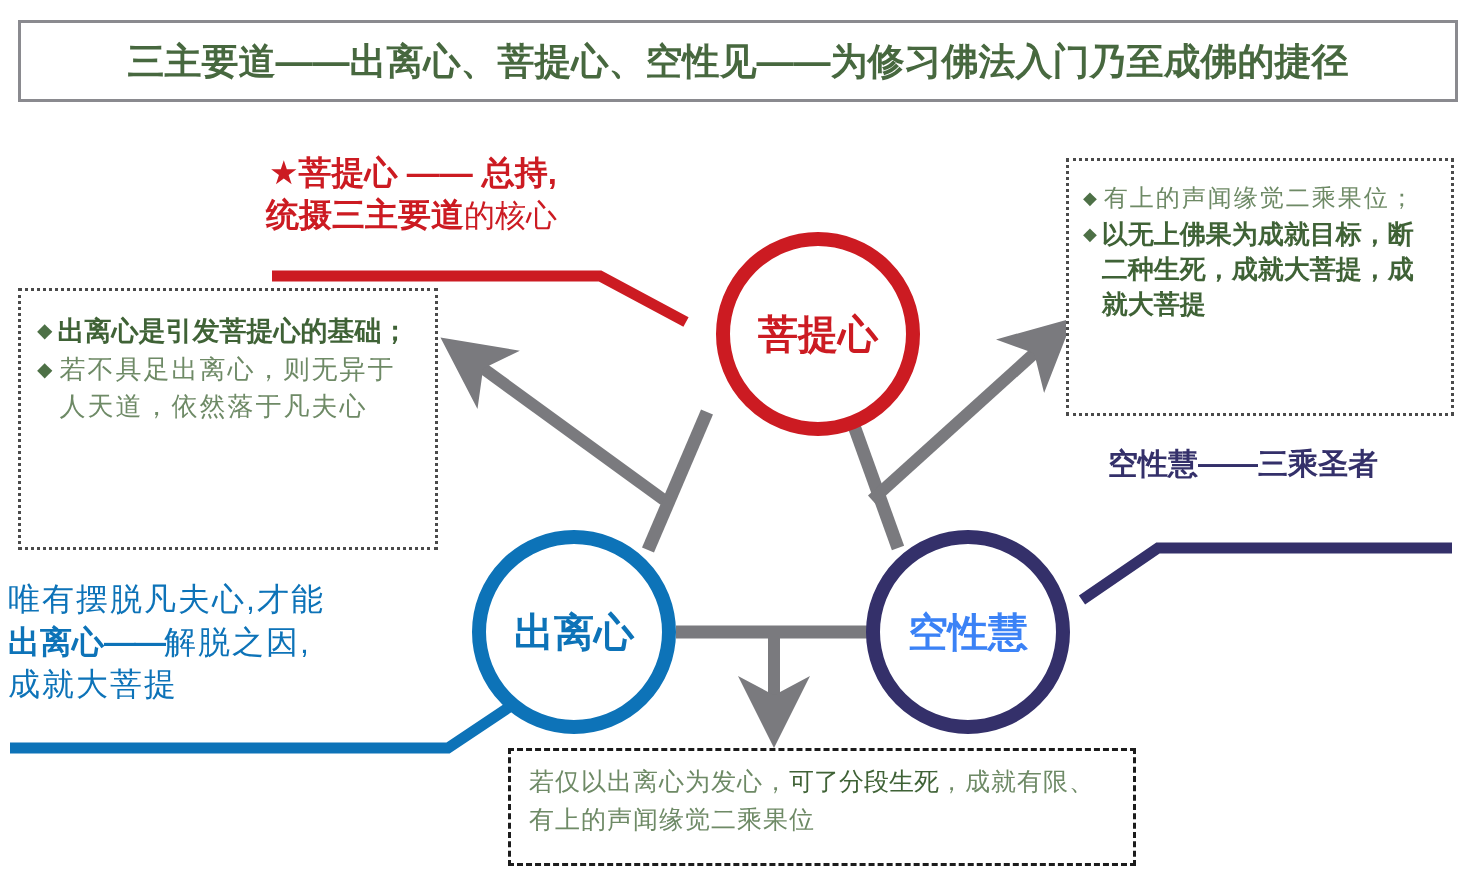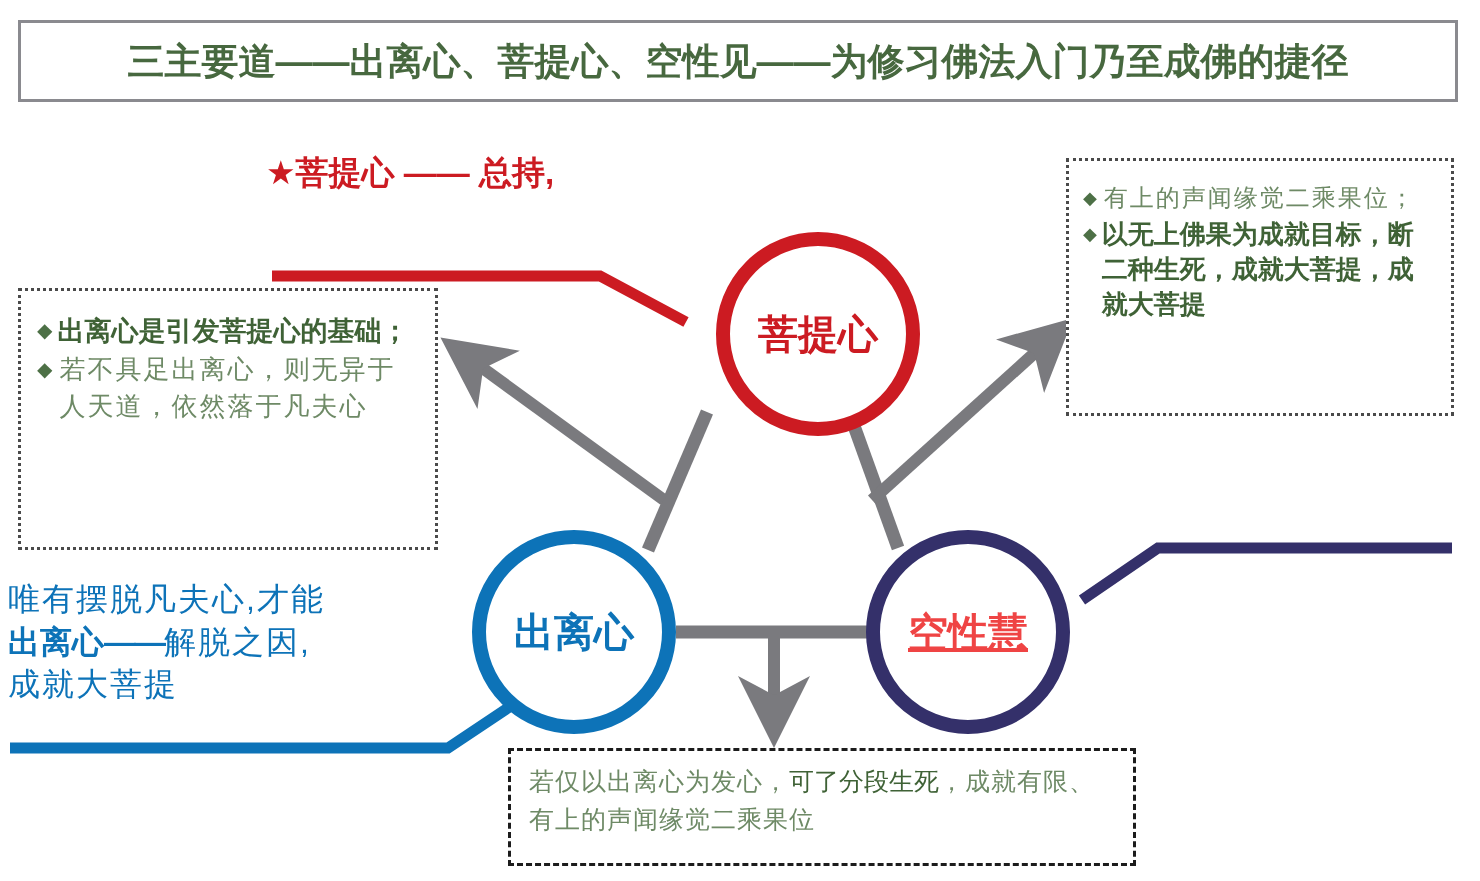--- a/index.html
+++ b/index.html
@@ -34,21 +34,21 @@
   #node-bodhicitta{
     left:716px; top:232px; width:204px; height:204px;
     border:14px solid #cc1b22; color:#cc1b22; font-size:40px;
   }
   #node-renunciation{
     left:472px; top:530px; width:204px; height:204px;
     border:14px solid #0d73b8; color:#0d73b8; font-size:40px;
   }
   #node-emptiness{
     left:866px; top:530px; width:204px; height:204px;
-    border:14px solid #34306a; color:#ef4444; font-size:40px;text-decoration:underline;
+    border:14px solid #34306a; color:#3b82f6; font-size:40px;
   }
 
   
   .dbox{ position:absolute; background:#ffffff; }
   #box-left{
     left:18px; top:288px; width:420px; height:262px;
     border:3px dotted #4a4a4a;
     padding:22px 18px 0 16px;
   }
   #box-right{
@@ -141,31 +141,35 @@
     <span>出离心</span>
   </div>
   <div class="node" id="node-emptiness">
     <span>空性慧</span>
   </div>
 
   <div class="callout" id="callout-bodhicitta">
     <div class="l1">
       <span>★</span><span>菩提心 —— 总持,</span>
     </div>
+    <div class="l2">
+      <span>统摄三主要道</span><span class="soft">的核心</span>
+    </div>
   </div>
 
   <div class="callout" id="callout-renunciation">
     <div class="l lt">唯有摆脱凡夫心,才能</div>
     <div class="l">
       <span class="bld">出离心</span><span class="bld em-dash">——</span><span class="lt">解脱之因,</span>
     </div>
     <div class="l lt">成就大菩提</div>
   </div>
 
   <div class="callout" id="callout-emptiness">
+    <div class="l">空性慧——三乘圣者</div>
   </div>
 
   <div class="dbox" id="box-left">
     <div class="bullet-line b1">
       <span class="dia">◆</span>
       <span class="txt-strong">出离心是引发菩提心的基础；</span>
     </div>
     <div class="bullet-line b2">
       <span class="dia">◆</span>
       <span class="txt-light">若不具足出离心，则无异于人天道，依然落于凡夫心</span>

